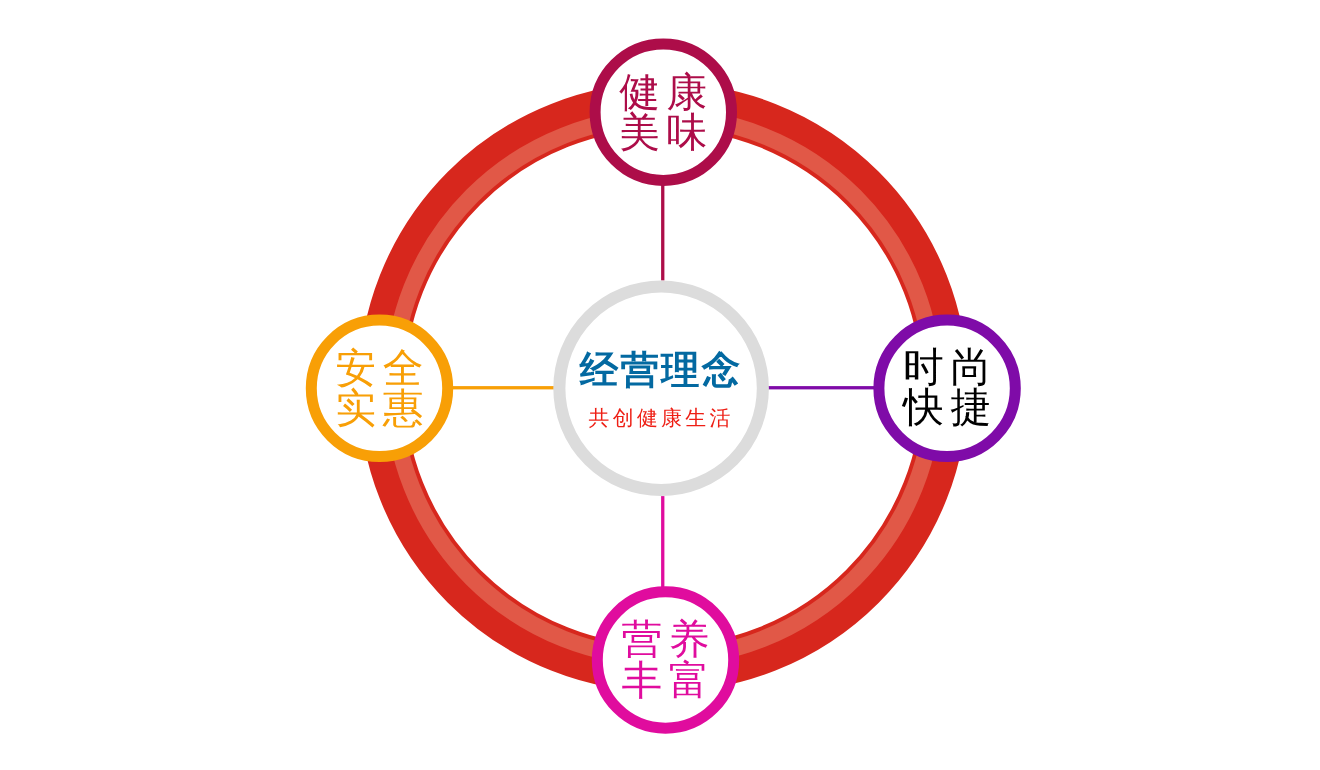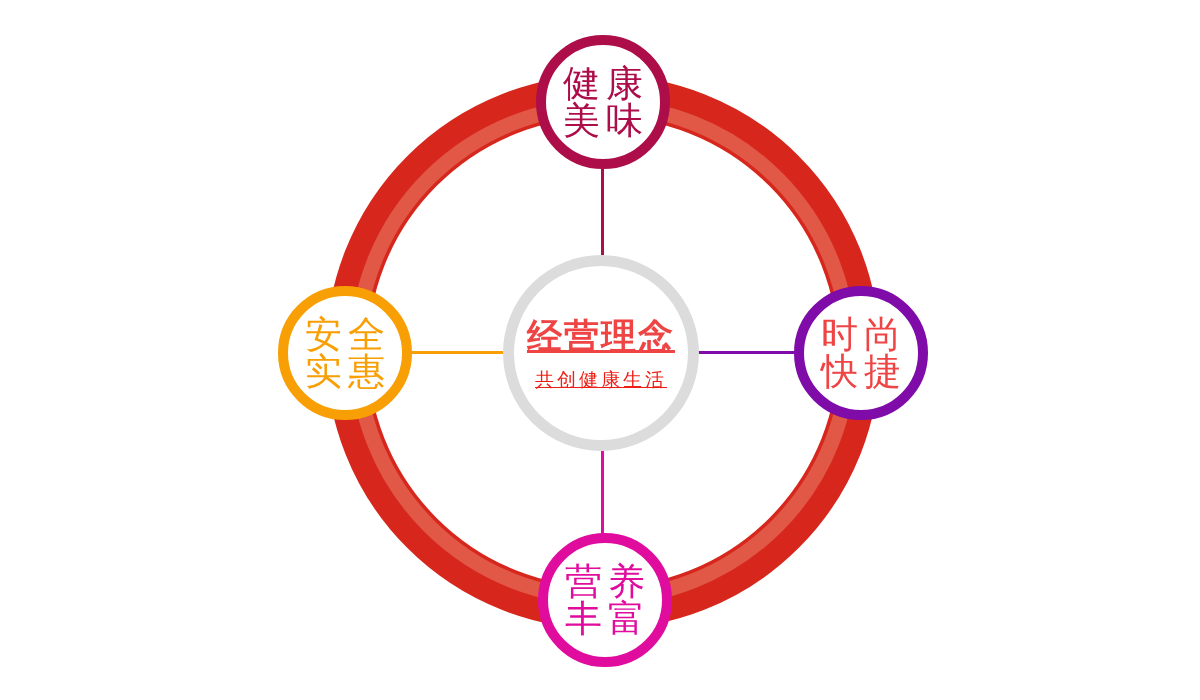--- a/index.html
+++ b/index.html
@@ -54,30 +54,30 @@
     <circle cx="603" cy="352" r="256" fill="none" stroke-width="42" stroke="#d7271d"></circle>
     <circle cx="603" cy="352" r="246" fill="none" stroke-width="15" stroke="#e15847"></circle>
   </svg>
 
   <div class="connector v conn-top" style="background-color: rgb(173, 13, 73);"></div>
   <div class="connector h conn-right" style="background-color: rgb(127, 11, 168);"></div>
   <div class="connector v conn-bottom" style="background-color: rgb(224, 12, 158);"></div>
   <div class="connector h conn-left" style="background-color: rgb(248, 159, 6);"></div>
 
   <div class="center-circle" style="border-color: rgb(220, 220, 220); background-color: rgb(255, 255, 255);">
-    <div class="center-title" style="color: #ef4444; text-decoration: underline;">经营理念</div>
-    <div class="center-subtitle" style="color: rgb(238, 31, 21); text-decoration: underline;">共创健康生活</div>
+    <div class="center-title" style="color: #0369a1;">经营理念</div>
+    <div class="center-subtitle" style="color: rgb(238, 31, 21);">共创健康生活</div>
   </div>
 
   <div class="node node-top" style="border-color: rgb(173, 13, 73); color: rgb(173, 13, 73);">
     <div class="nline">健康</div>
     <div class="nline">美味</div>
   </div>
 
-  <div class="node node-right" style="border-color: rgb(127, 11, 168); color: #ef4444; font-family: Liberation Serif, serif;">
+  <div class="node node-right" style="border-color: rgb(127, 11, 168); color: #000000; font-family: Liberation Serif, serif;">
     <div class="nline">时尚</div>
     <div class="nline">快捷</div>
   </div>
 
   <div class="node node-left" style="border-color: rgb(248, 159, 6); color: rgb(248, 159, 6);">
     <div class="nline">安全</div>
     <div class="nline">实惠</div>
   </div>
 
   <div class="node node-bottom" style="border-color: rgb(224, 12, 158); color: rgb(224, 12, 158);">

